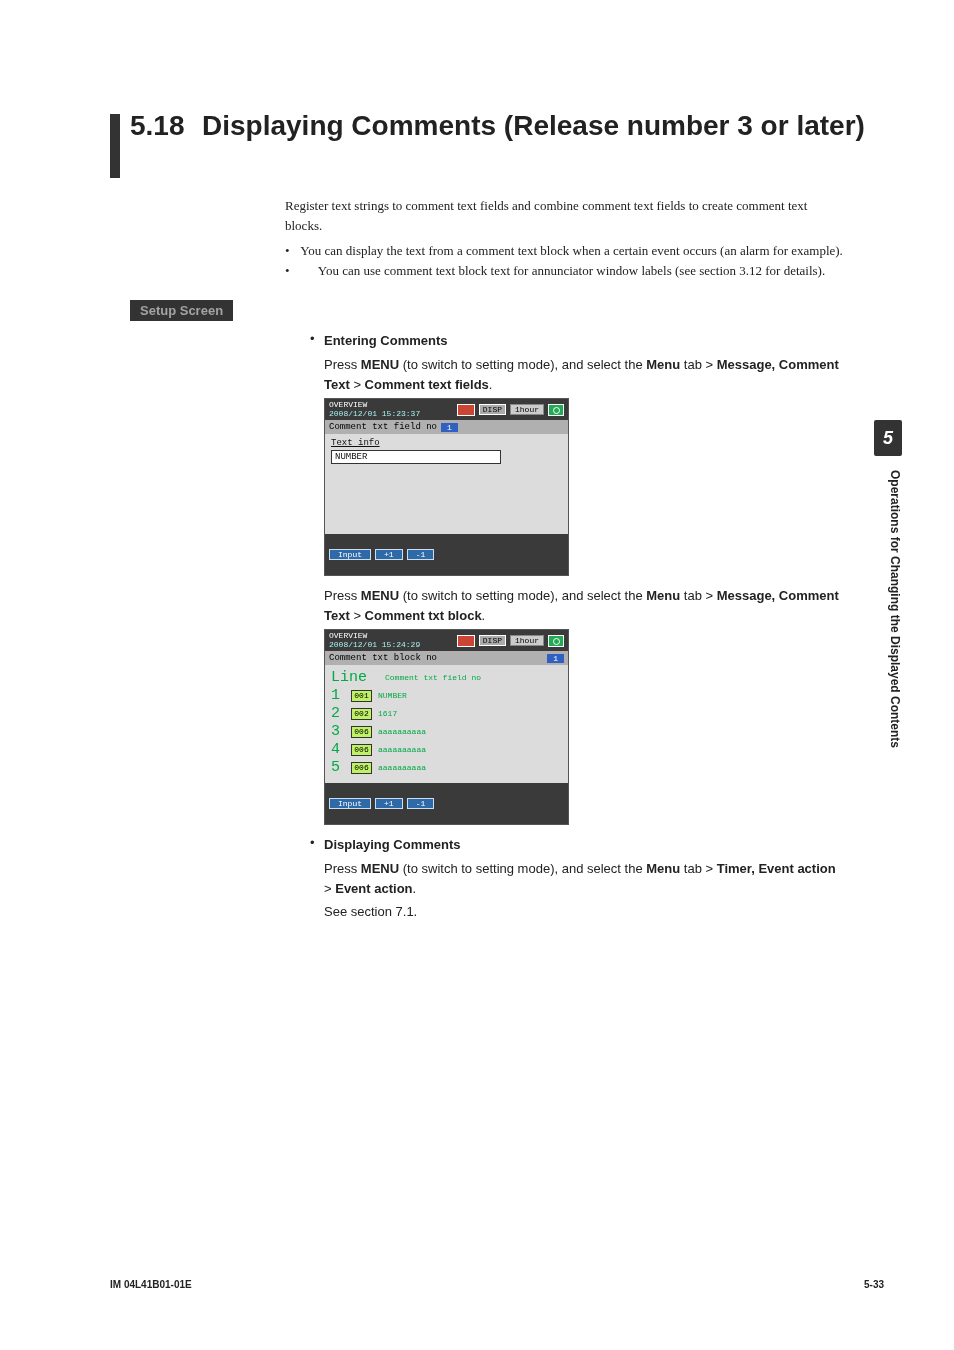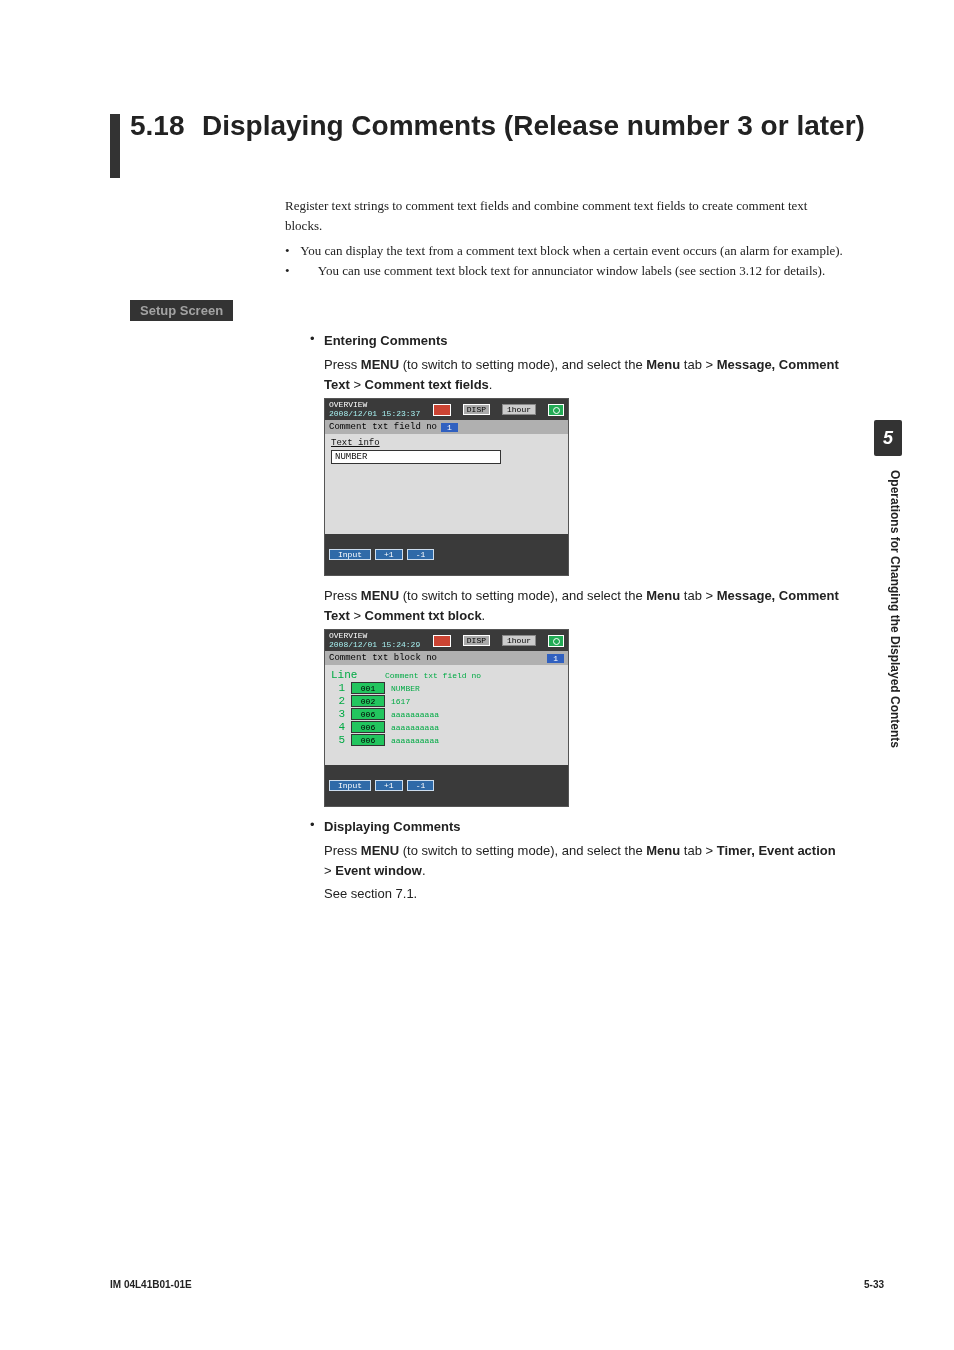--- a/index.html
+++ b/index.html
@@ -25,41 +25,41 @@
   .sub-indent { margin-left: 200px; margin-right: 40px; }
   .sub-row { position: relative; padding-left: 14px; margin-bottom: 4px; }
   .sub-row.bullet::before { content: "•"; position: absolute; left: 0; top: 0; font-size: 13px; }
   .sub-heading { font-size: 13px; font-weight: bold; }
   .sub-text { font-size: 13px; line-height: 1.5; }
   .sub-text b { font-weight: bold; }
   .after-heading { margin-bottom: 6px; }
 
   
   .mock { width: 245px; background: #dcdcdc; border: 1px solid #555; font-family: "Courier New", monospace; font-size: 9px; color: #111; margin-top: 4px; margin-bottom: 10px; }
-  .mock .mhead { display:flex; align-items:center; background:#3a3a3a; color:#fff; padding: 2px 4px; gap:12px; }
+  .mock .mhead { display:flex; align-items:center; background:#3a3a3a; color:#fff; padding: 2px 4px; gap:4px; }
   .mock .mhead .ov { font-size:8px; line-height:1; }
   .mock .mhead .dt { color:#a7f0f0; font-size:8px; }
   .mock .mhead .icon-red { width:18px; height:12px; background:#c43; border:1px solid #fff; display:inline-block; }
   .mock .mhead .disp { background:#aaa; color:#000; font-size:8px; padding:0 3px; border:1px solid #fff; }
   .mock .mhead .hour { background:#ccc; color:#000; font-size:8px; padding:0 4px; border:1px solid #888; }
   .mock .mhead .icon-cam { width:16px; height:12px; background:#2a5; border:1px solid #fff; display:inline-block; position:relative; }
   .mock .mhead .icon-cam::after { content:""; position:absolute; right:3px; top:2px; width:5px; height:5px; border:1px solid #fff; border-radius:50%; }
   .mock .mtitlebar { background:#b0b0b0; color:#000; padding:2px 4px; display:flex; align-items:center; gap:4px; }
   .mock .fieldno { display:inline-block; background:#3060c0; color:#fff; padding:0 6px; font-size:8px; }
   .mock .mbody { background:#dcdcdc; padding:4px 6px 6px 6px; min-height:100px; }
   .mock .txtlabel { text-decoration: underline; font-size:9px; margin-bottom:2px; }
   .mock .txtbox { background:#fff; border:1px solid #333; width:170px; height:14px; padding:0 3px; font-size:9px; display:flex; align-items:center; }
   .mock .mfoot { background:#3a3a3a; padding:15px 4px; display:flex; gap:4px; }
   .mock .fbtn { background:#2f6aa8; color:#fff; font-size:8px; padding:0 8px; border:1px solid #cde; }
 
   .mock2 .mbody { min-height: 100px; }
   .mock2 .trow { display:flex; gap:6px; align-items:center; margin-bottom:1px; }
   .mock2 .th { color:#0a4; font-size:8px; }
-  .mock2 .ln { width:14px; text-align:right; color:#0a4; font-size:11px; }
-  .mock2 .cell { background:#22c55e; border:1px solid #333; width:34px; height:12px; font-size:8px; display:flex; align-items:center; justify-content:center; color:#000; }
+  .mock2 .ln { width:14px; text-align:left; color:#0a4; font-size:15px; }
+  .mock2 .cell { background:#bef264; border:1px solid #333; width:21px; height:12px; font-size:8px; display:flex; align-items:center; justify-content:center; color:#000; }
   .mock2 .val { color:#0a4; font-size:8px; }
 
   .footer { position:absolute; bottom:60px; left:110px; right:70px; display:flex; justify-content:space-between; font-size:10px; font-weight:bold; color:#222; }
 </style>
 </head>
 <body>
 
 <div class="page">
   <div class="chapter-tab">5</div>
   <div class="side-text">Operations for Changing the Displayed Contents</div>
@@ -179,21 +179,21 @@
           <span class="fbtn">-1</span>
         </div>
       </div>
     </div>
 
     <div class="sub-row bullet after-heading" style="margin-top:6px;">
       <span class="sub-heading">Displaying Comments</span>
     </div>
     <div class="sub-row">
       <span class="sub-text">
-        <span>Press </span><b>MENU</b><span> (to switch to setting mode), and select the </span><b>Menu</b><span> tab &gt; </span><b>Timer, Event action</b><span> &gt; </span><b>Event window</b><span>.</span>
+        <span>Press </span><b>MENU</b><span> (to switch to setting mode), and select the </span><b>Menu</b><span> tab &gt; </span><b>Timer, Event action</b><span> &gt; </span><b>Event action</b><span>.</span>
       </span>
     </div>
     <div class="sub-row">
       <span class="sub-text">See section 7.1.</span>
     </div>
   </div>
 
   <div class="footer">
     <span>IM 04L41B01-01E</span>
     <span>5-33</span>

